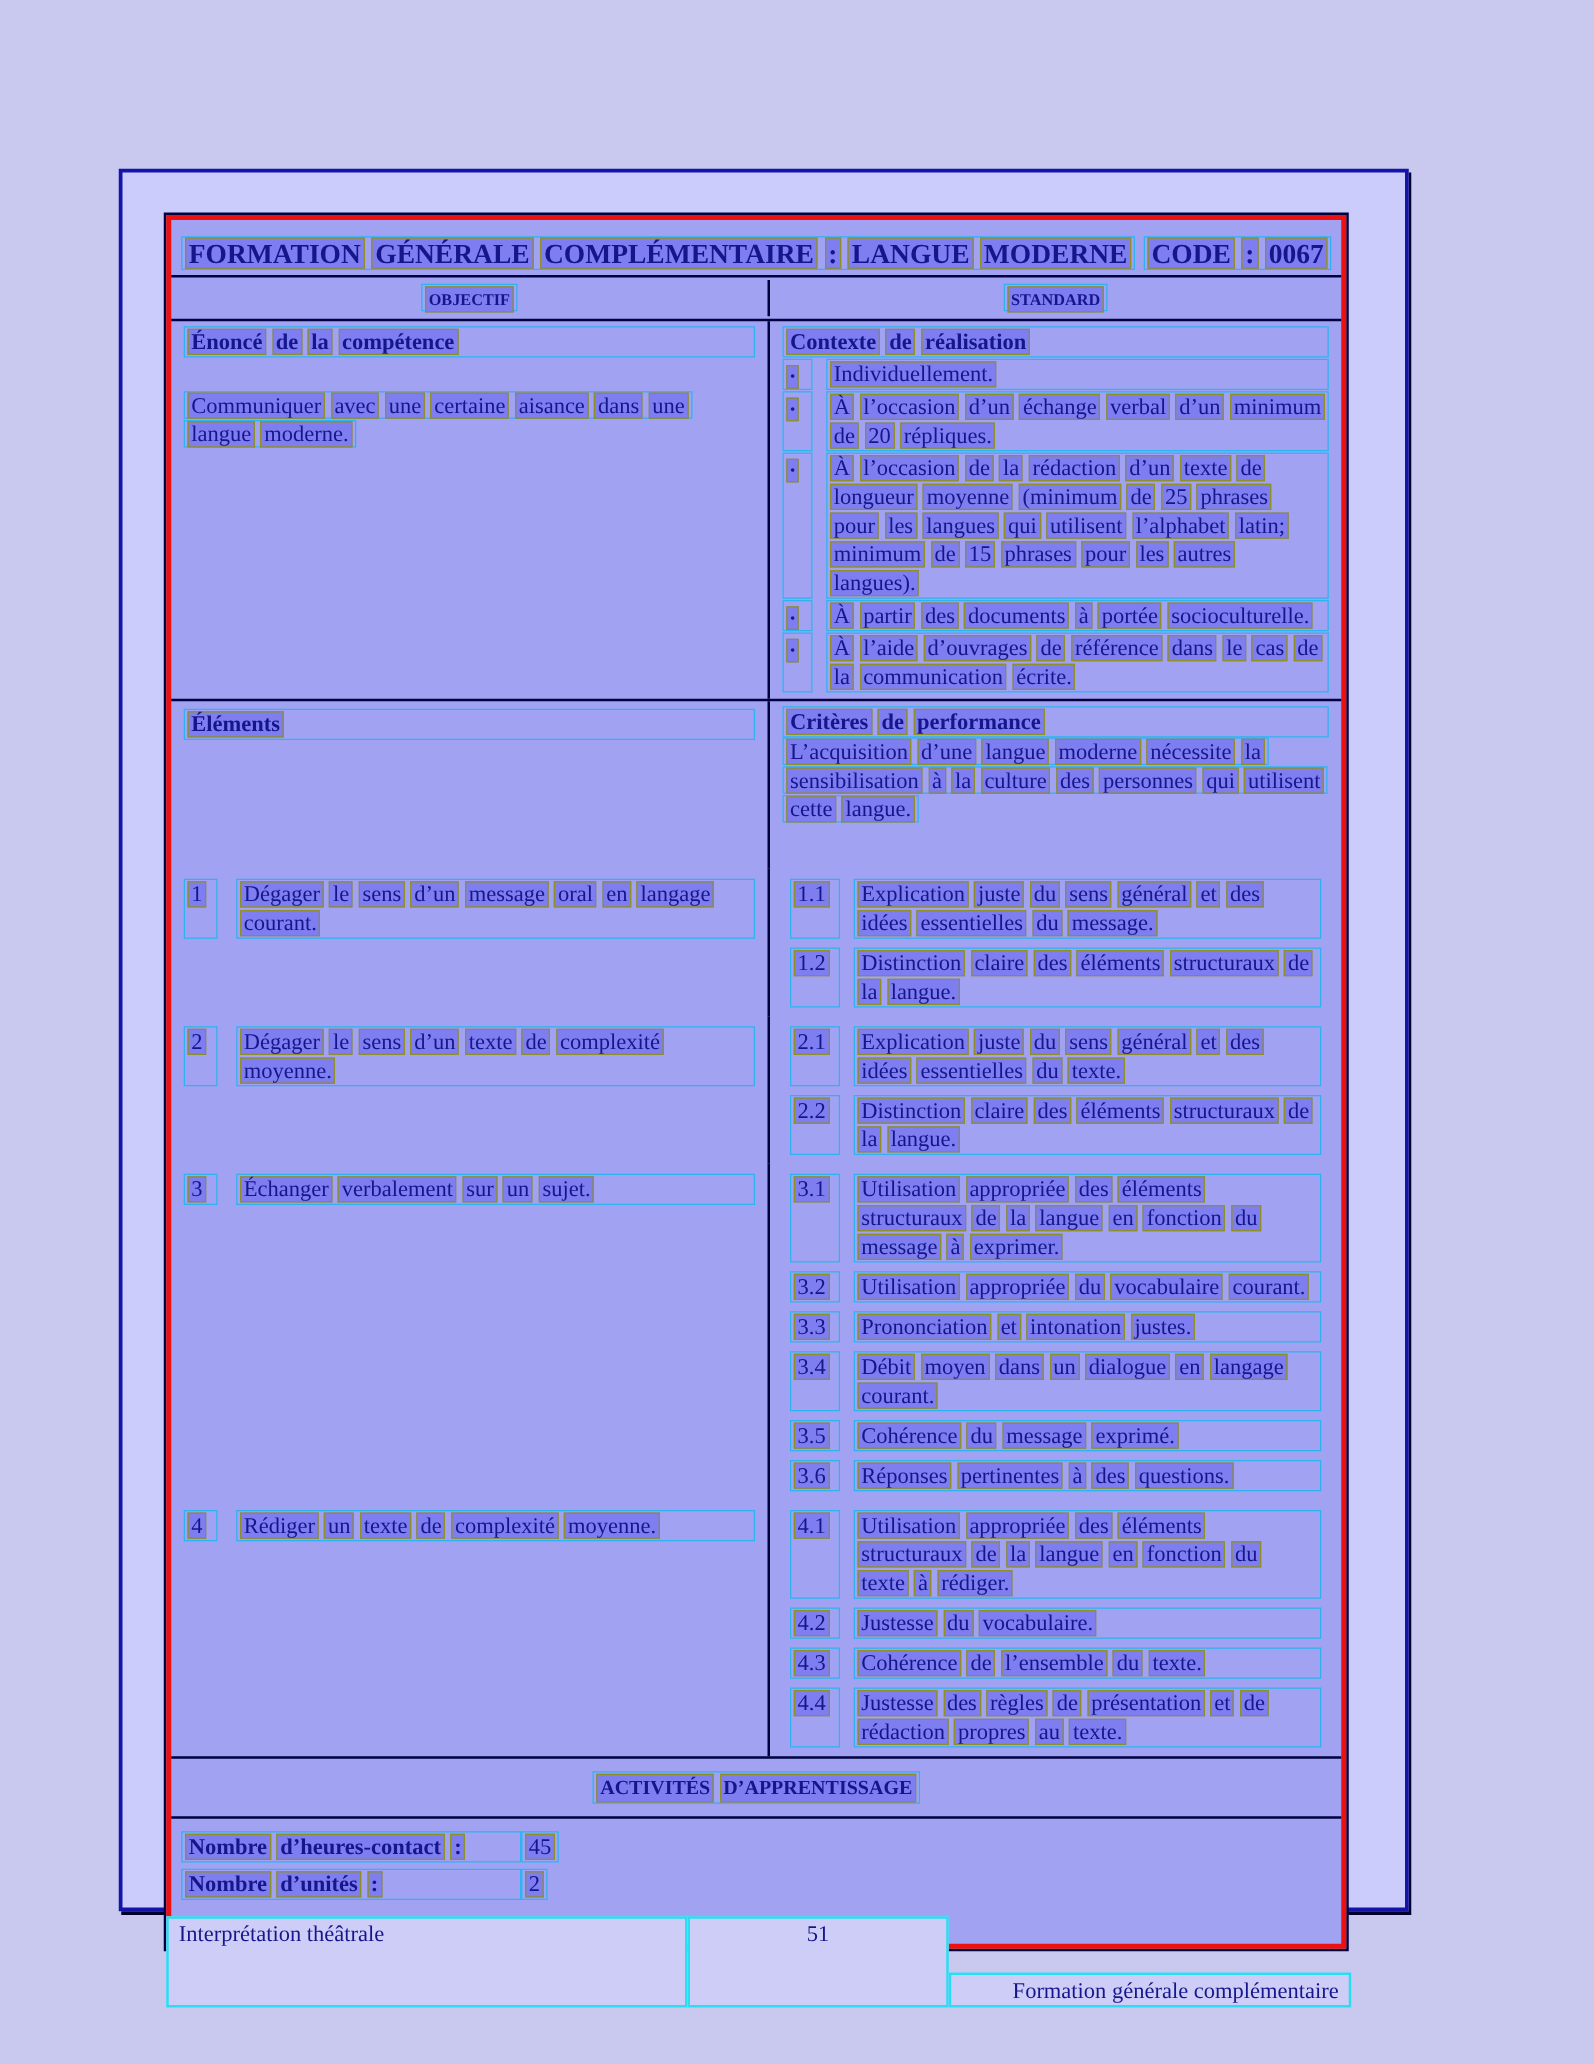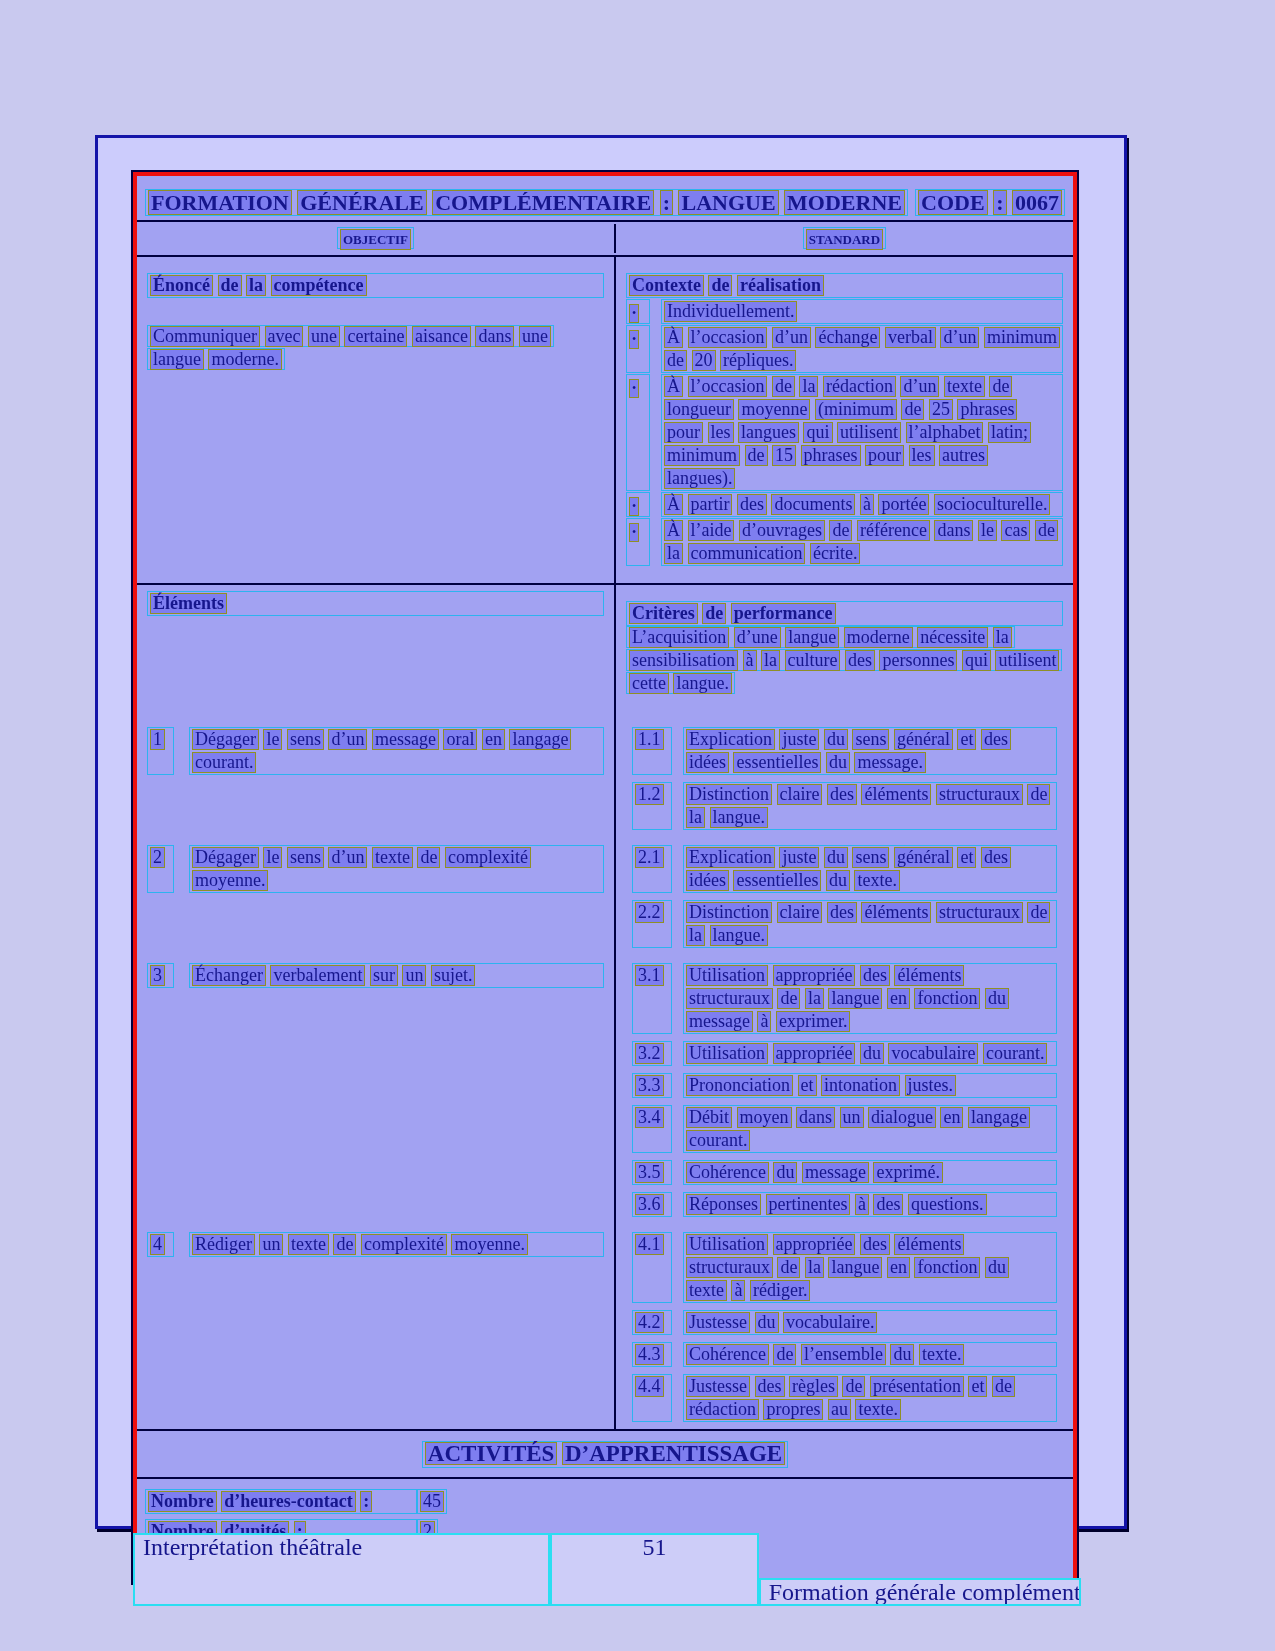--- a/index.html
+++ b/index.html
@@ -40,55 +40,55 @@
     display:flex;justify-content:space-between;align-items:flex-end;
     min-height:44px;padding:4px 8px;box-sizing:border-box;
   }
   .rule-top{border-top:2px solid #000040;}
   .rule-bottom{border-bottom:2px solid #000040;}
   .grid2{display:grid;grid-template-columns:477px 1fr;}
   .rcell{border-left:2px solid #000040;}
   .row-cols{min-height:33px;align-items:center;}
   .row-cols .cc{text-align:center;padding:3px 0;}
   .row-cols .cc .w{font-weight:bold;font-size:13px;text-align:center;}
-  .cell{padding:16px 10px;box-sizing:border-box;}
+  .cell{padding:4px 10px;box-sizing:border-box;}
   .row-a{min-height:300px;}
   .enonce-text{margin-top:27px;max-width:450px;}
   .bullets{margin-top:1px;}
   .bullet{display:flex;gap:11px;margin:0 0 1px;}
   .bullet .mark{flex:0 0 18px;}
   .bullet .mark .w{font-size:12px;line-height:17px;}
   .bullet .btxt{flex:1;max-width:425px;}
   .intro{max-width:440px;}
   .bhead-left{padding:6px 10px;}
   .pair-l{padding:8px 10px 0;}
   .pair-r{padding:8px 16px 0;}
   .item{display:flex;gap:15px;}
   .item .numcol{flex:0 0 21px;}
   .item .itxt{flex:1;max-width:412px;}
   .crit{display:flex;gap:11px;margin:0 0 7px;}
   .crit .numcol{flex:0 0 34px;}
   .crit .ctxt{flex:1;max-width:408px;}
   .row-activites{
     min-height:46px;display:flex;align-items:center;justify-content:center;
   }
-  .row-activites .w{font-weight:bold;font-size:23px;line-height:21px;}
+  .row-activites .w{font-weight:bold;font-size:16px;line-height:21px;}
   .row-fields{padding:10px 8px 30px;box-sizing:border-box;}
   .field{display:flex;margin-bottom:5px;}
   .field .flabel{width:272px;}
   .field .flabel .p{display:block;}
   .sb{flex:1 1 auto;}
   .p1{min-height:108px;}
   .p2{min-height:108px;}
   .p3{min-height:246px;}
   .bheadrow-l{min-height:122px;}
   
   .footer-strip{
     position:absolute;left:133px;top:1533px;width:948px;
-    display:flex;font-size:24px;line-height:22px;
+    display:flex;font-size:18px;line-height:22px;
   }
   .footer-cell{
     border:2px solid #2adef2;background:#cdcdf8;
     padding:1px 8px;box-sizing:border-box;white-space:nowrap;overflow:hidden;
   }
   .fc-left{flex:0 0 44%;text-align:left;}
   .fc-center{flex:0 0 22%;text-align:center;}
   .fc-right{flex:1;text-align:right;margin-top:45px;}
 </style>
 </head>

